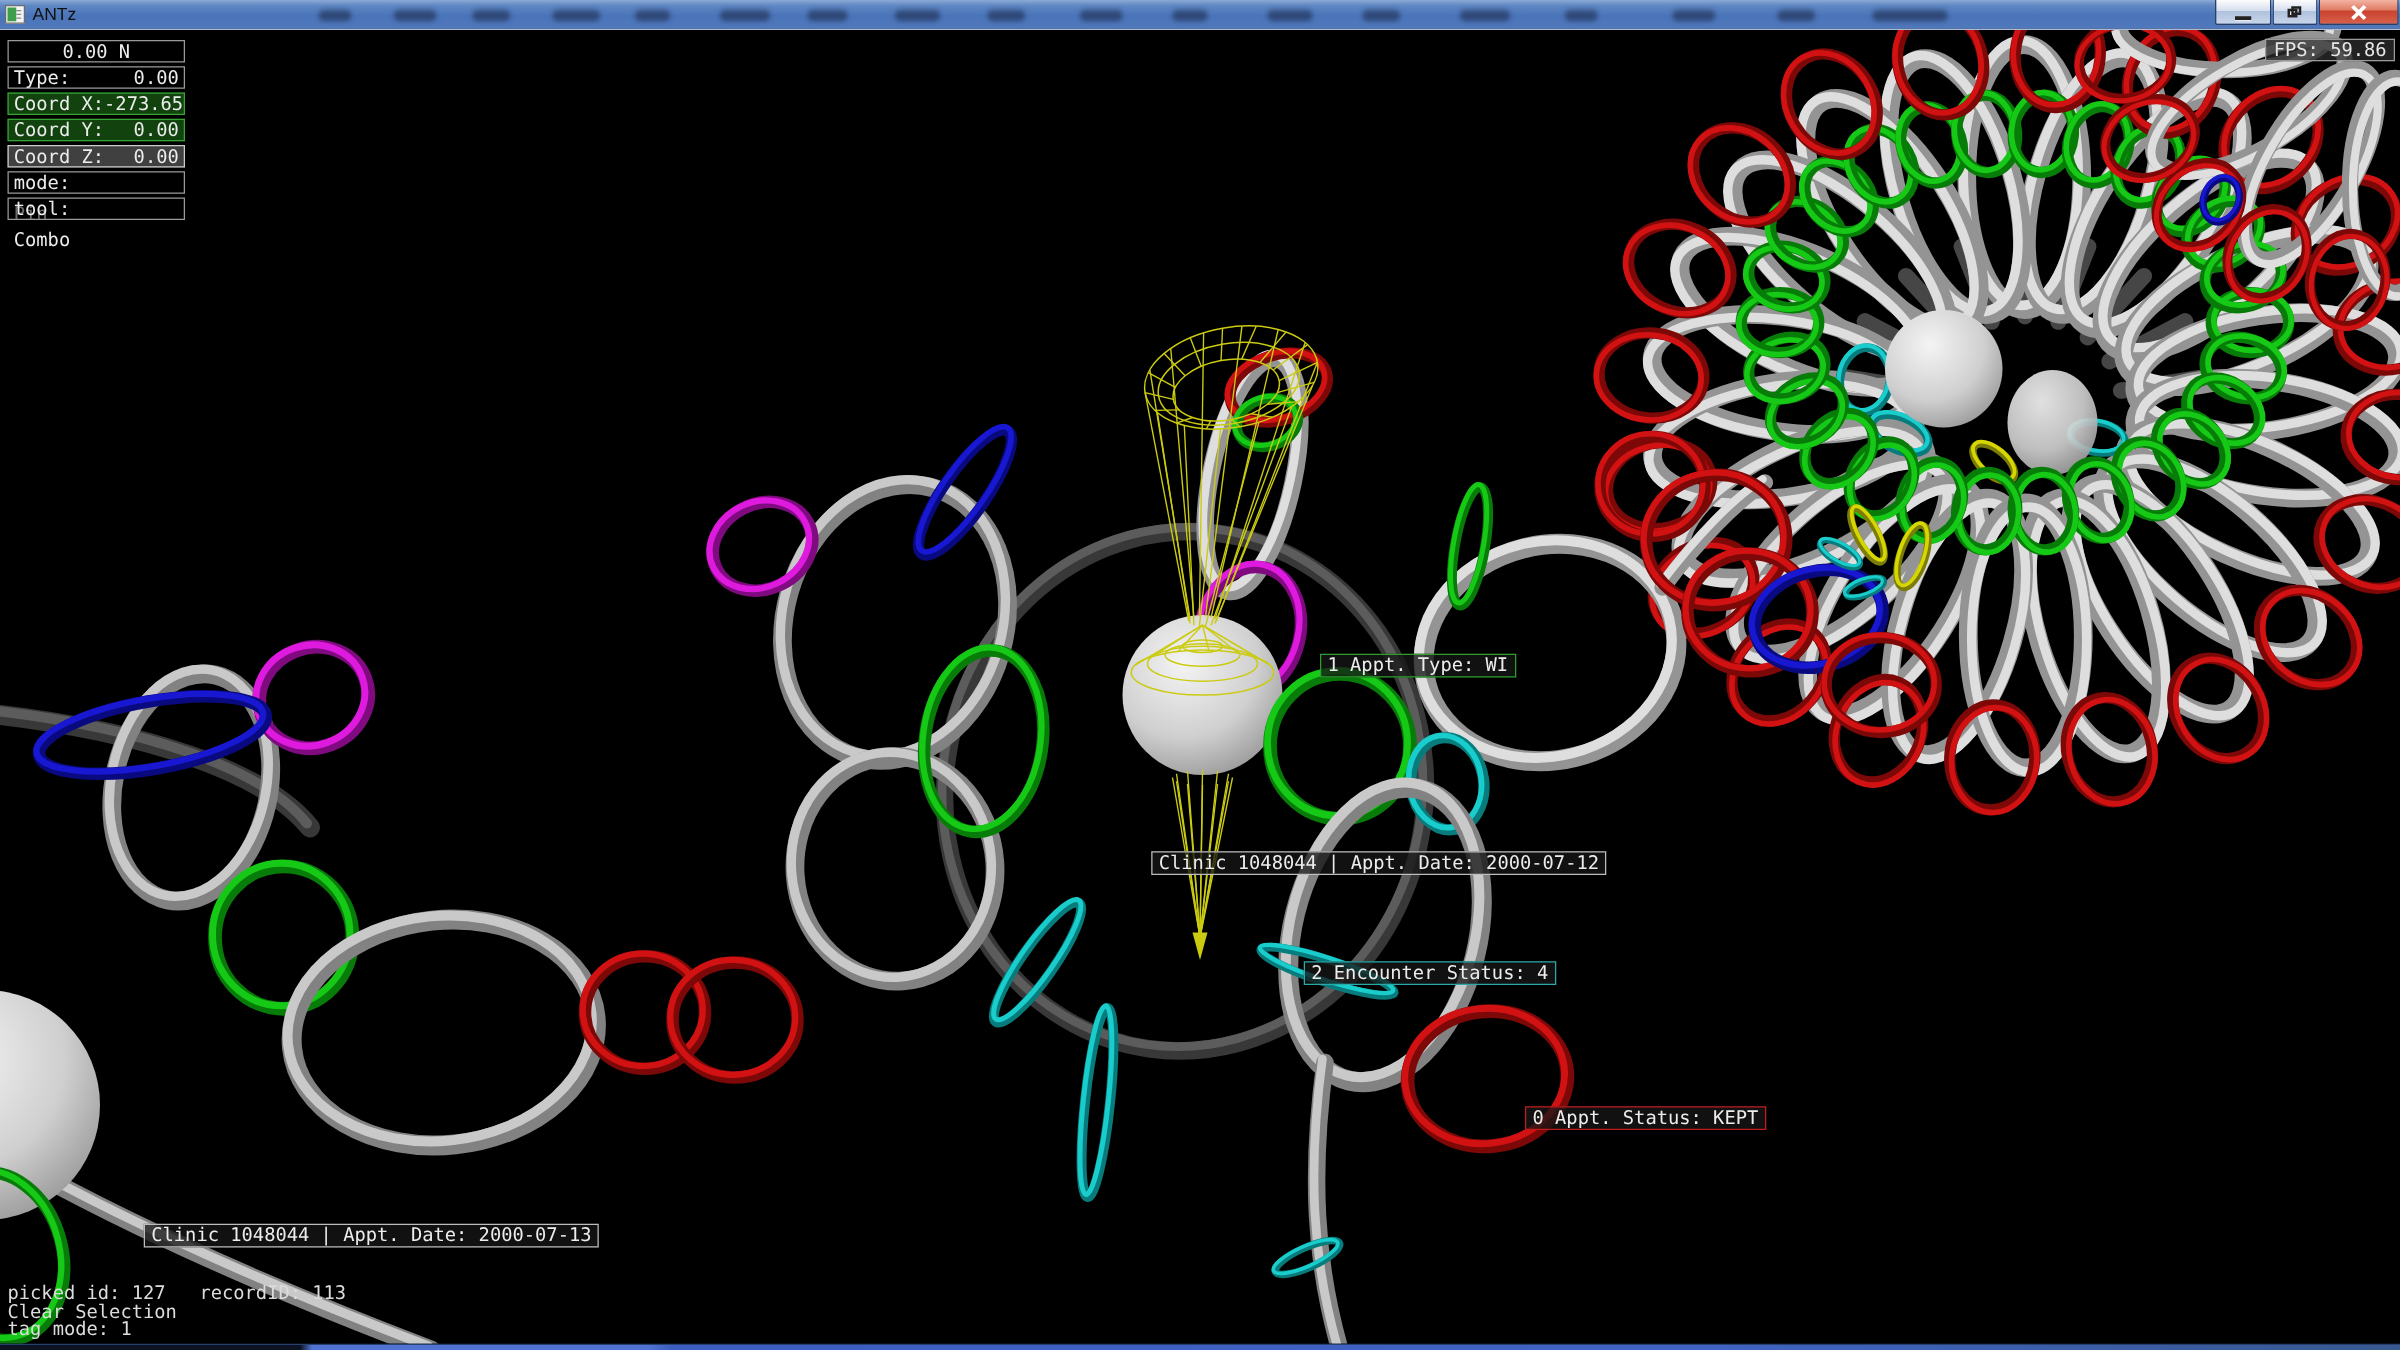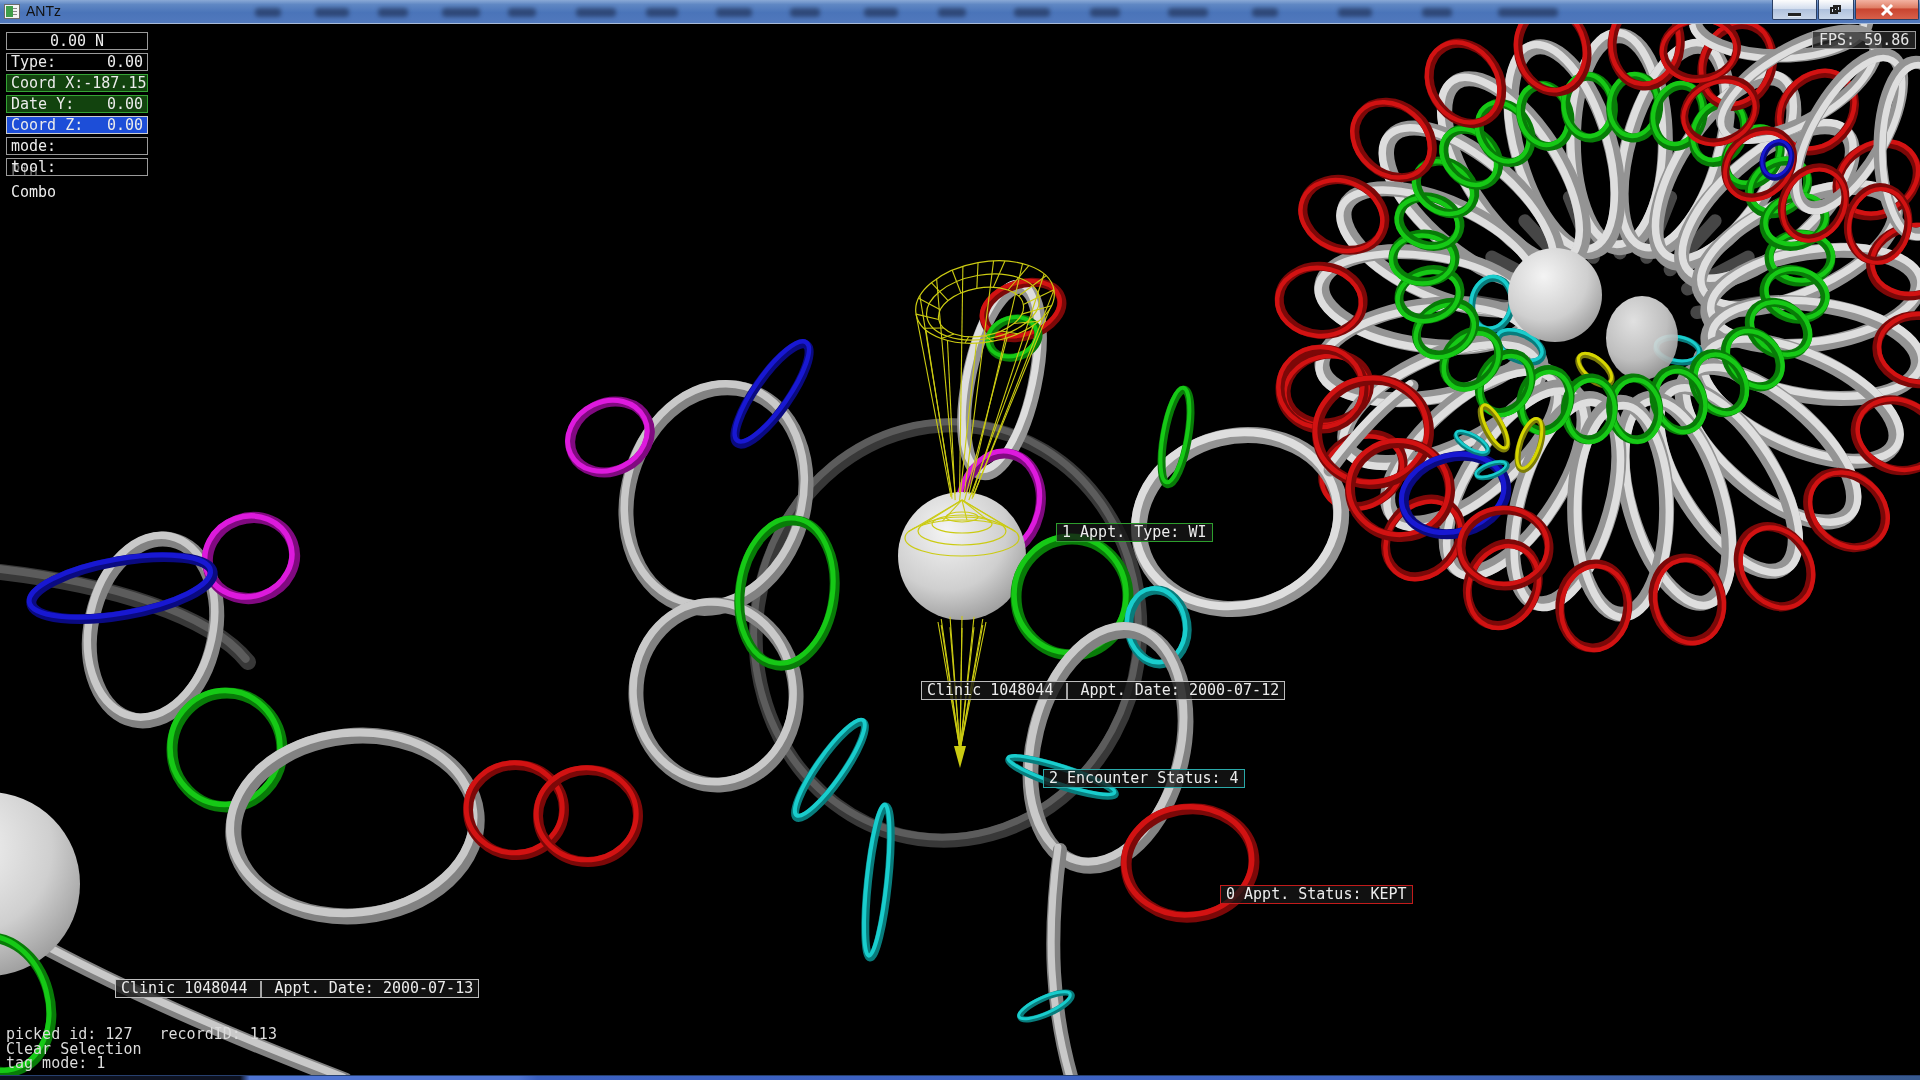--- a/index.html
+++ b/index.html
@@ -33,21 +33,21 @@
   .viewport{position:absolute;left:0;top:24px;width:1920px;height:1051px;background:#000;overflow:hidden;}
   svg{display:block}
 
   
   .hud-row{position:absolute;left:6px;width:142px;height:18px;box-sizing:border-box;
     border:1px solid #9a9a9a;background:rgba(0,0,0,0.55);color:#ececec;
     font-size:15px;line-height:16px;padding:0 4px;display:flex;justify-content:space-between;white-space:pre;}
   .hud-center{justify-content:center;}
   .hud-left{justify-content:flex-start;gap:9px;flex-direction:column;}
   .hud-green{background:#12430e;border-color:#35a435;align-items:center;}
-  .hud-gray{background:#1d4ed8;border-color:#cdcdcd;}
+  .hud-gray{background:#404040;border-color:#cdcdcd;}
 
   .fps-box{position:absolute;left:1812px;top:31px;box-sizing:border-box;border:1px solid #9a9a9a;
     background:rgba(42,42,42,0.8);color:#e6e6e6;font-size:15px;line-height:16px;padding:0 6px;white-space:pre;}
 
   
   .scene-label{position:absolute;box-sizing:border-box;border:1px solid #bdbdbd;
     background:rgba(22,22,22,0.78);color:#ececec;font-size:15px;line-height:17px;
     padding:0 5px;white-space:pre;}
   .lb-green{border-color:#2d9e2d;}
   .lb-cyan{border-color:#2aa9a9;}
@@ -721,22 +721,22 @@
         </g>
         <g transform="rotate(-20 1492 470)">
           <ellipse cx="1492" cy="470" rx="16" ry="6" fill="none" stroke="#087c7c" stroke-width="5"></ellipse>
           <ellipse cx="1491.1" cy="468.9" rx="16" ry="6" fill="none" stroke="#19cdcd" stroke-width="2.5"></ellipse>
         </g>
       </svg>
   </div>
 
   <div class="hud-row hud-center" style="top:32px"><span>0.00 N</span></div>
   <div class="hud-row" style="top:53px"><span>Type:</span><span>0.00</span></div>
-  <div class="hud-row hud-green" style="top:74px"><span>Coord X:</span><span>-187.15</span></div>
-  <div class="hud-row hud-green" style="top:95px"><span>Date Y:</span><span>0.00</span></div>
+  <div class="hud-row hud-green" style="top:74px"><span>Coord X:</span><span>-273.65</span></div>
+  <div class="hud-row hud-green" style="top:95px"><span>Coord Y:</span><span>0.00</span></div>
   <div class="hud-row hud-gray" style="top:116px"><span>Coord Z:</span><span>0.00</span></div>
   <div class="hud-row hud-left" style="top:137px"><span>mode:</span><span>Pin</span></div>
   <div class="hud-row hud-left" style="top:158px"><span>tool:</span><span>Combo</span></div>
 
   <div class="fps-box">FPS: 59.86</div>
 
   <div class="scene-label lb-green" style="left:1056px;top:523px">1 Appt. Type: WI</div>
   <div class="scene-label lb-gray" style="left:921px;top:681px">Clinic 1048044 | Appt. Date: 2000-07-12</div>
   <div class="scene-label lb-cyan" style="left:1043px;top:769px">2 Encounter Status: 4</div>
   <div class="scene-label lb-red" style="left:1220px;top:885px">0 Appt. Status: KEPT</div>

